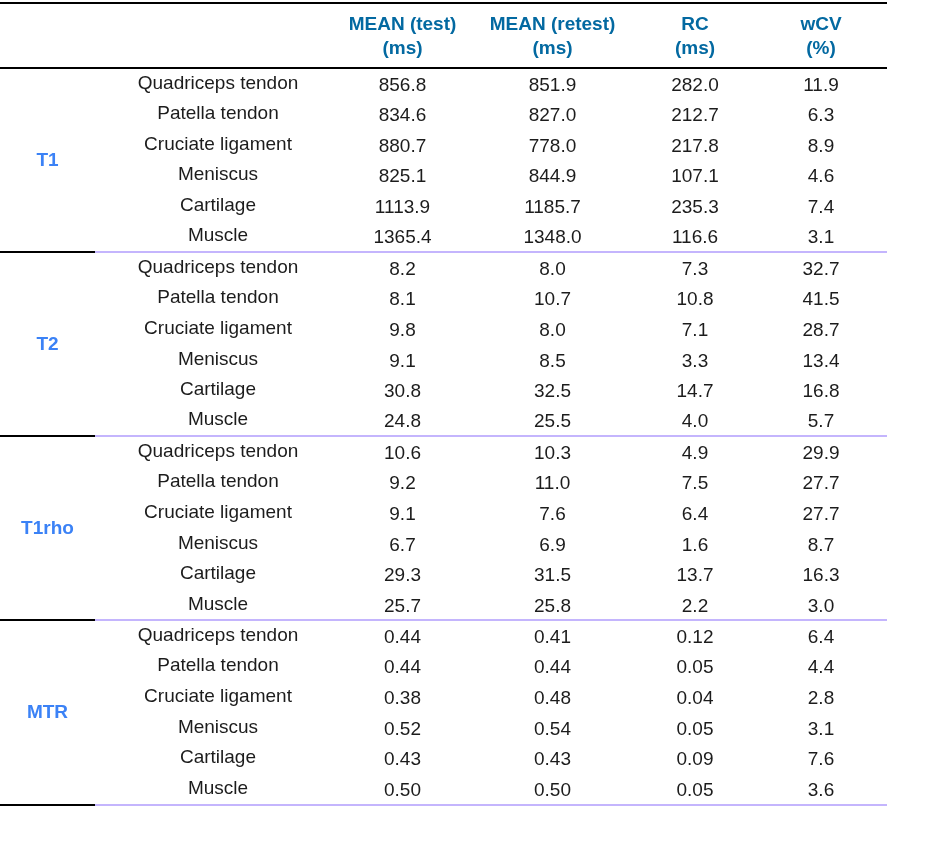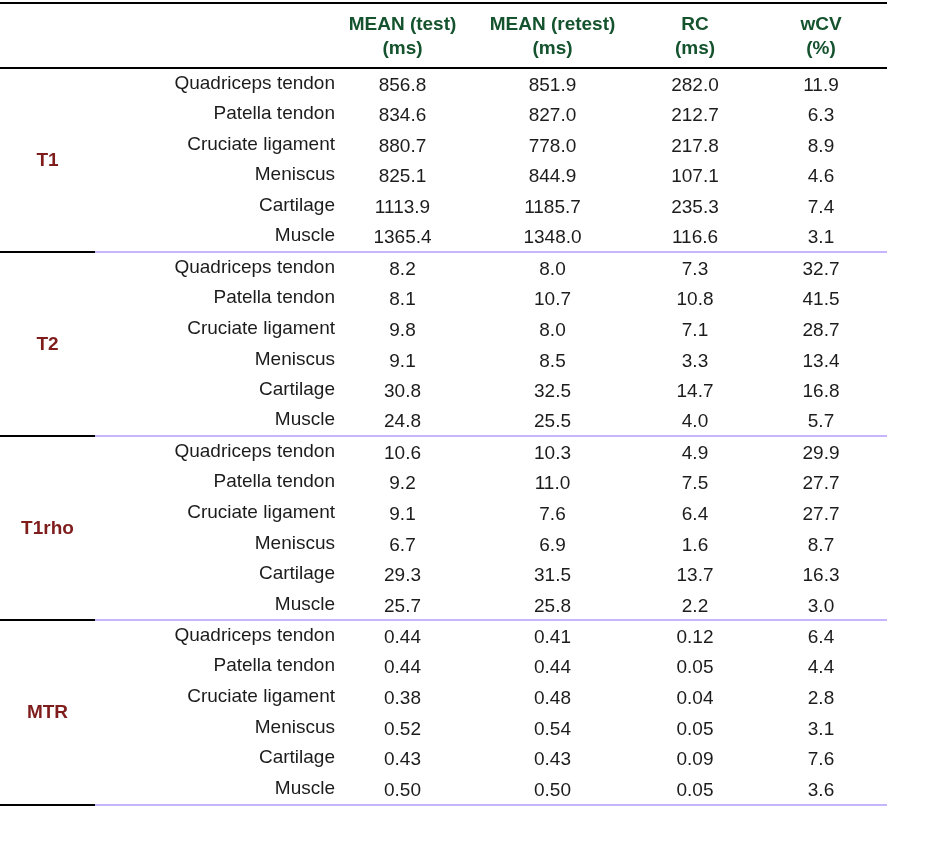--- a/index.html
+++ b/index.html
@@ -28,39 +28,39 @@
   col.c-v4     { width: 132px; }
   thead th {
     height: 65px;
     padding: 0;
     font-size: 19px;
     font-weight: bold;
     text-align: center;
     vertical-align: middle;
     line-height: 1.22;
     border-bottom: 2px solid #000;
-    color: #14532d;
+    color: #0369a1;
   }
   tbody td {
     height: 30.7px;
     padding: 0;
     font-size: 19px;
     vertical-align: middle;
     white-space: nowrap;
   }
   td.group-label {
     font-weight: bold;
     text-align: center;
     vertical-align: middle;
     font-size: 19px;
-    color: #7f1d1d;
+    color: #3b82f6;
     border-bottom: 2px solid #000;
   }
   td.tissue {
-    text-align: right;
+    text-align: center;
     padding-left: 6px;
     padding-bottom: 2px;
   }
   td.num {
     text-align: center;
     padding-top: 2px;
   }
   tr.group-last td { border-bottom: 2px solid #c4b5fd; }
 </style>
 </head>

